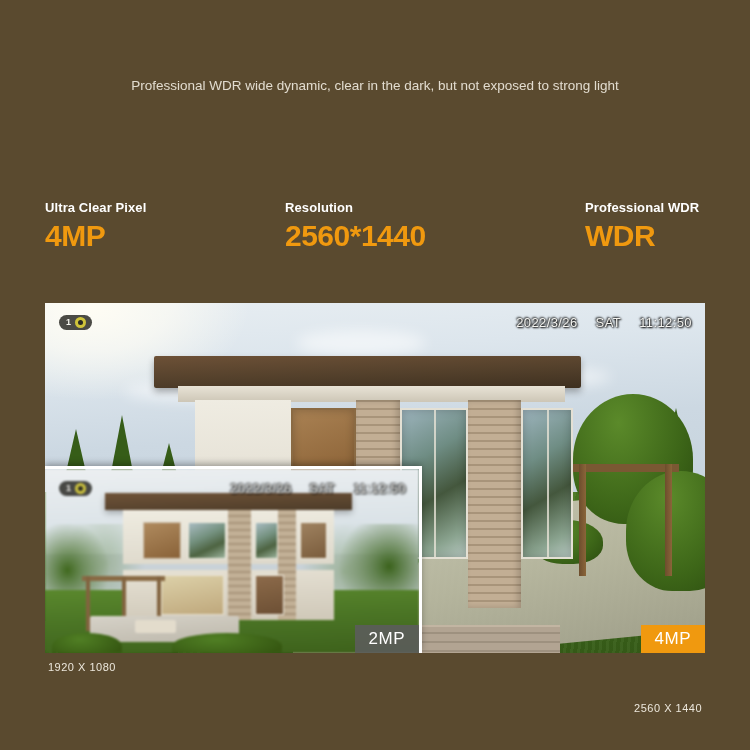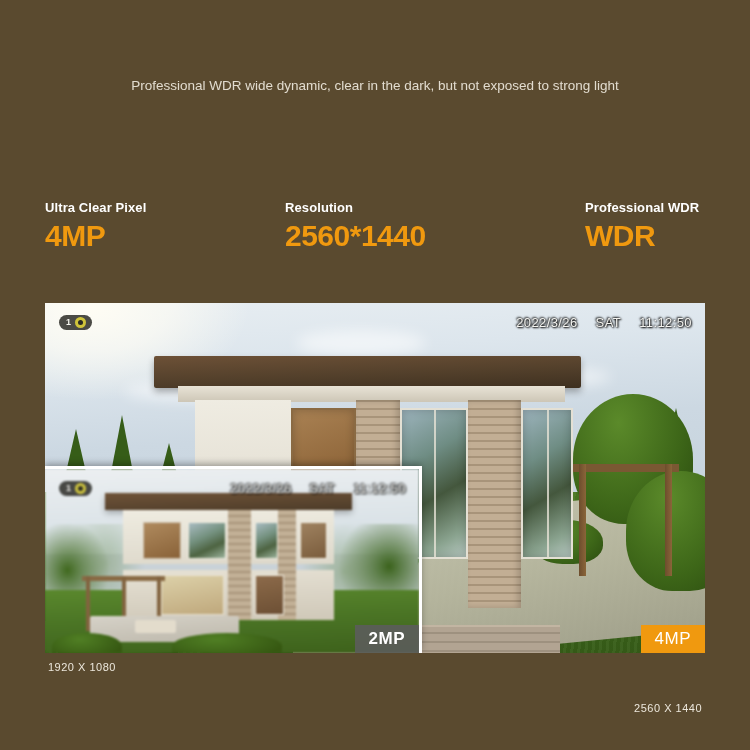--- a/index.html
+++ b/index.html
@@ -424,21 +424,20 @@
     font-weight: normal;
     color: #ffffff;
     padding: 3px 14px 4px;
     line-height: 1.25;
     letter-spacing: 0.5px;
   }
   .mp-badge.two {
     right: 0px;
     bottom: 0px;
     background: rgba(92,92,92,0.88);
-    font-weight: bold;
   }
   .mp-badge.four {
     right: 0px;
     bottom: 0px;
     background: #f0990f;
   }
 
   
   .caption {
     position: absolute;

